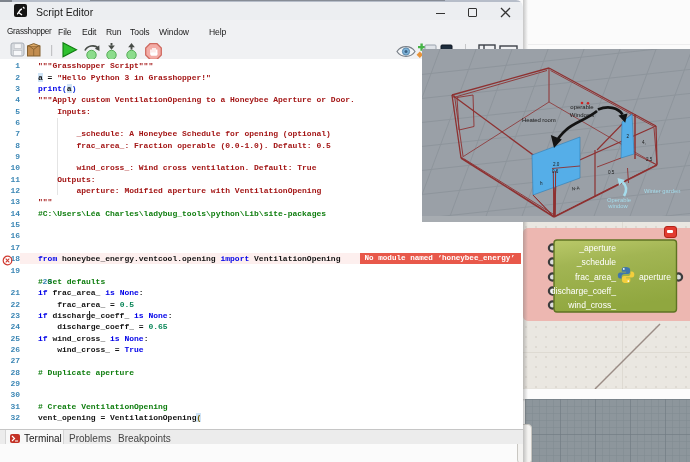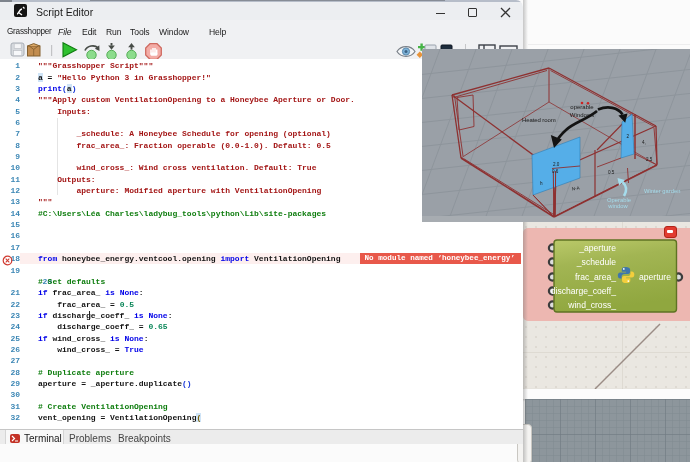--- a/index.html
+++ b/index.html
@@ -97,21 +97,21 @@
 
     <div class="abs" style="left:436px;top:10.5px;width:9px;height:1.5px;background:#333;"></div>
     <div class="abs" style="left:467.5px;top:6px;width:7px;height:7px;border:1.4px solid #333;border-radius:1px;"></div>
     <svg class="abs" style="left:499.5px;top:5px;" width="11" height="11">
         <path d="M1 1 L10 10 M10 1 L1 10" stroke="#333" stroke-width="1.3"></path>
       </svg>
   </div>
 
   <div class="abs" style="left:0;top:20px;width:523px;height:20px;background:#f0f1f3;font-size:8.6px;letter-spacing:-0.1px;color:#1c1c1c;">
     <span class="abs" style="left:7px;top:7px;font-size:8.2px;letter-spacing:-0.25px;">Grasshopper</span>
-    <span class="abs" style="left:58px;top:7px;font-style:italic;">File</span>
+    <span class="abs" style="left:58px;top:7px;">File</span>
     <span class="abs" style="left:82px;top:7px;">Edit</span>
     <span class="abs" style="left:106px;top:7px;">Run</span>
     <span class="abs" style="left:130px;top:7px;">Tools</span>
     <span class="abs" style="left:159px;top:7px;">Window</span>
     <span class="abs" style="left:197px;top:7px;padding-left:12px;">Help</span>
   </div>
 
   <div class="abs" style="left:0;top:40px;width:523px;height:19px;background:#f0f1f3;border-bottom:1px solid #cfd0d2;">
     <svg class="abs" style="left:10px;top:2px;" width="160" height="17">
 
@@ -233,21 +233,20 @@
       <div class="ln code" style="top:262.25px;line-height:11.35px;">24</div>
       <div class="cl code" style="top:262.25px;line-height:11.35px;">    discharge_coeff_ = <span class="n">0.65</span></div>
       <div class="ln code" style="top:273.59999999999997px;line-height:11.35px;">25</div>
       <div class="cl code" style="top:273.59999999999997px;line-height:11.35px;"><span class="k">if</span> wind_cross_ <span class="k">is</span> <span class="k">None</span>:</div>
       <div class="ln code" style="top:284.95px;line-height:11.35px;">26</div>
       <div class="cl code" style="top:284.95px;line-height:11.35px;">    wind_cross_ = <span class="k">True</span></div>
       <div class="ln code" style="top:296.29999999999995px;line-height:11.35px;">27</div>
       <div class="ln code" style="top:307.65px;line-height:11.35px;">28</div>
       <div class="cl code" style="top:307.65px;line-height:11.35px;"><span class="c"># Duplicate aperture</span></div>
       <div class="ln code" style="top:319px;line-height:11.35px;">29</div>
-      <div class="cl code" style="top:319px;line-height:11.35px;">aperture = _aperture.duplicate<span class="b">()</span></div>
       <div class="ln code" style="top:330.34999999999997px;line-height:11.35px;">30</div>
       <div class="ln code" style="top:341.7px;line-height:11.35px;">31</div>
       <div class="cl code" style="top:341.7px;line-height:11.35px;text-align:right;"><span class="c"># Create VentilationOpening</span></div>
       <div class="ln code" style="top:353.04999999999995px;line-height:11.35px;">32</div>
       <div class="cl code" style="top:353.04999999999995px;line-height:11.35px;">vent_opening = VentilationOpening<span class="hl" style="color:#7c5f00;">(</span></div>
       <div class="abs" style="left:89px;top:252.39999999999998px;width:1px;height:9px;background:#222;"></div>
       <svg class="abs" style="left:2px;top:196.34999999999997px;" width="11" height="11">
         <circle cx="5.5" cy="5.5" r="4.3" fill="none" stroke="#d03a30" stroke-width="1.2"></circle>
         <path d="M3.7 3.7 L7.3 7.3 M7.3 3.7 L3.7 7.3" stroke="#d03a30" stroke-width="1.1"></path>
       </svg>

